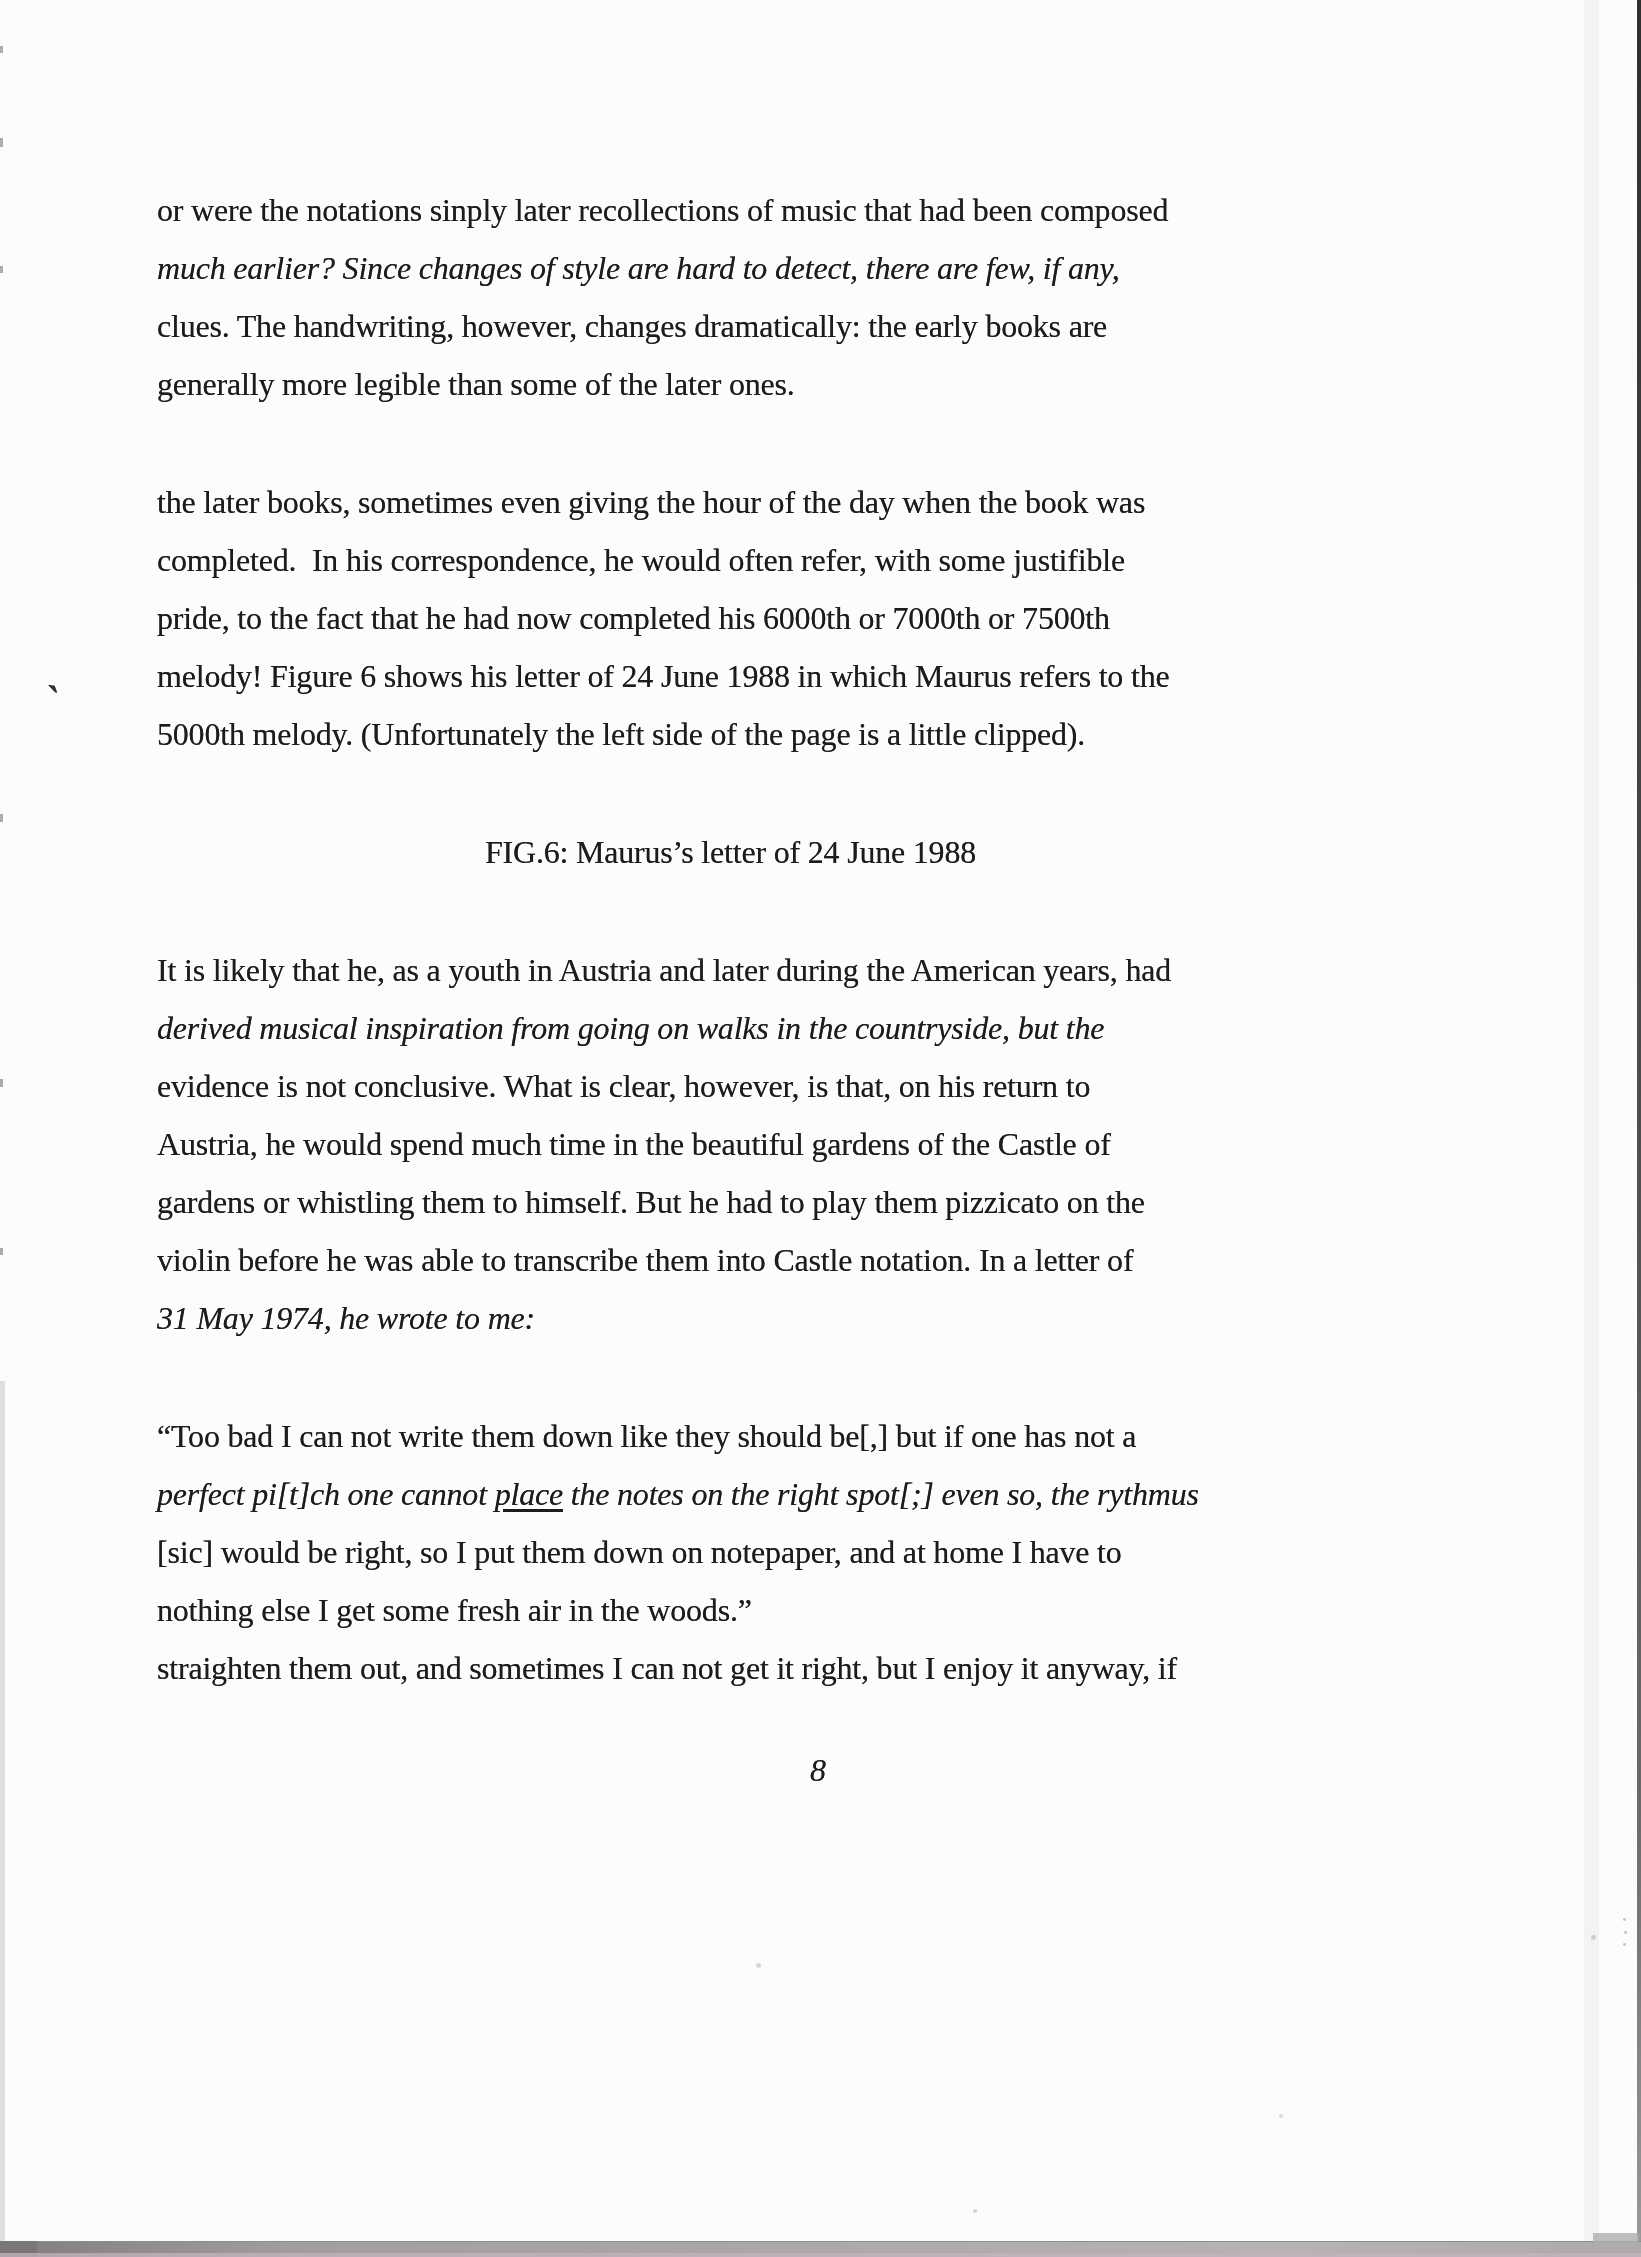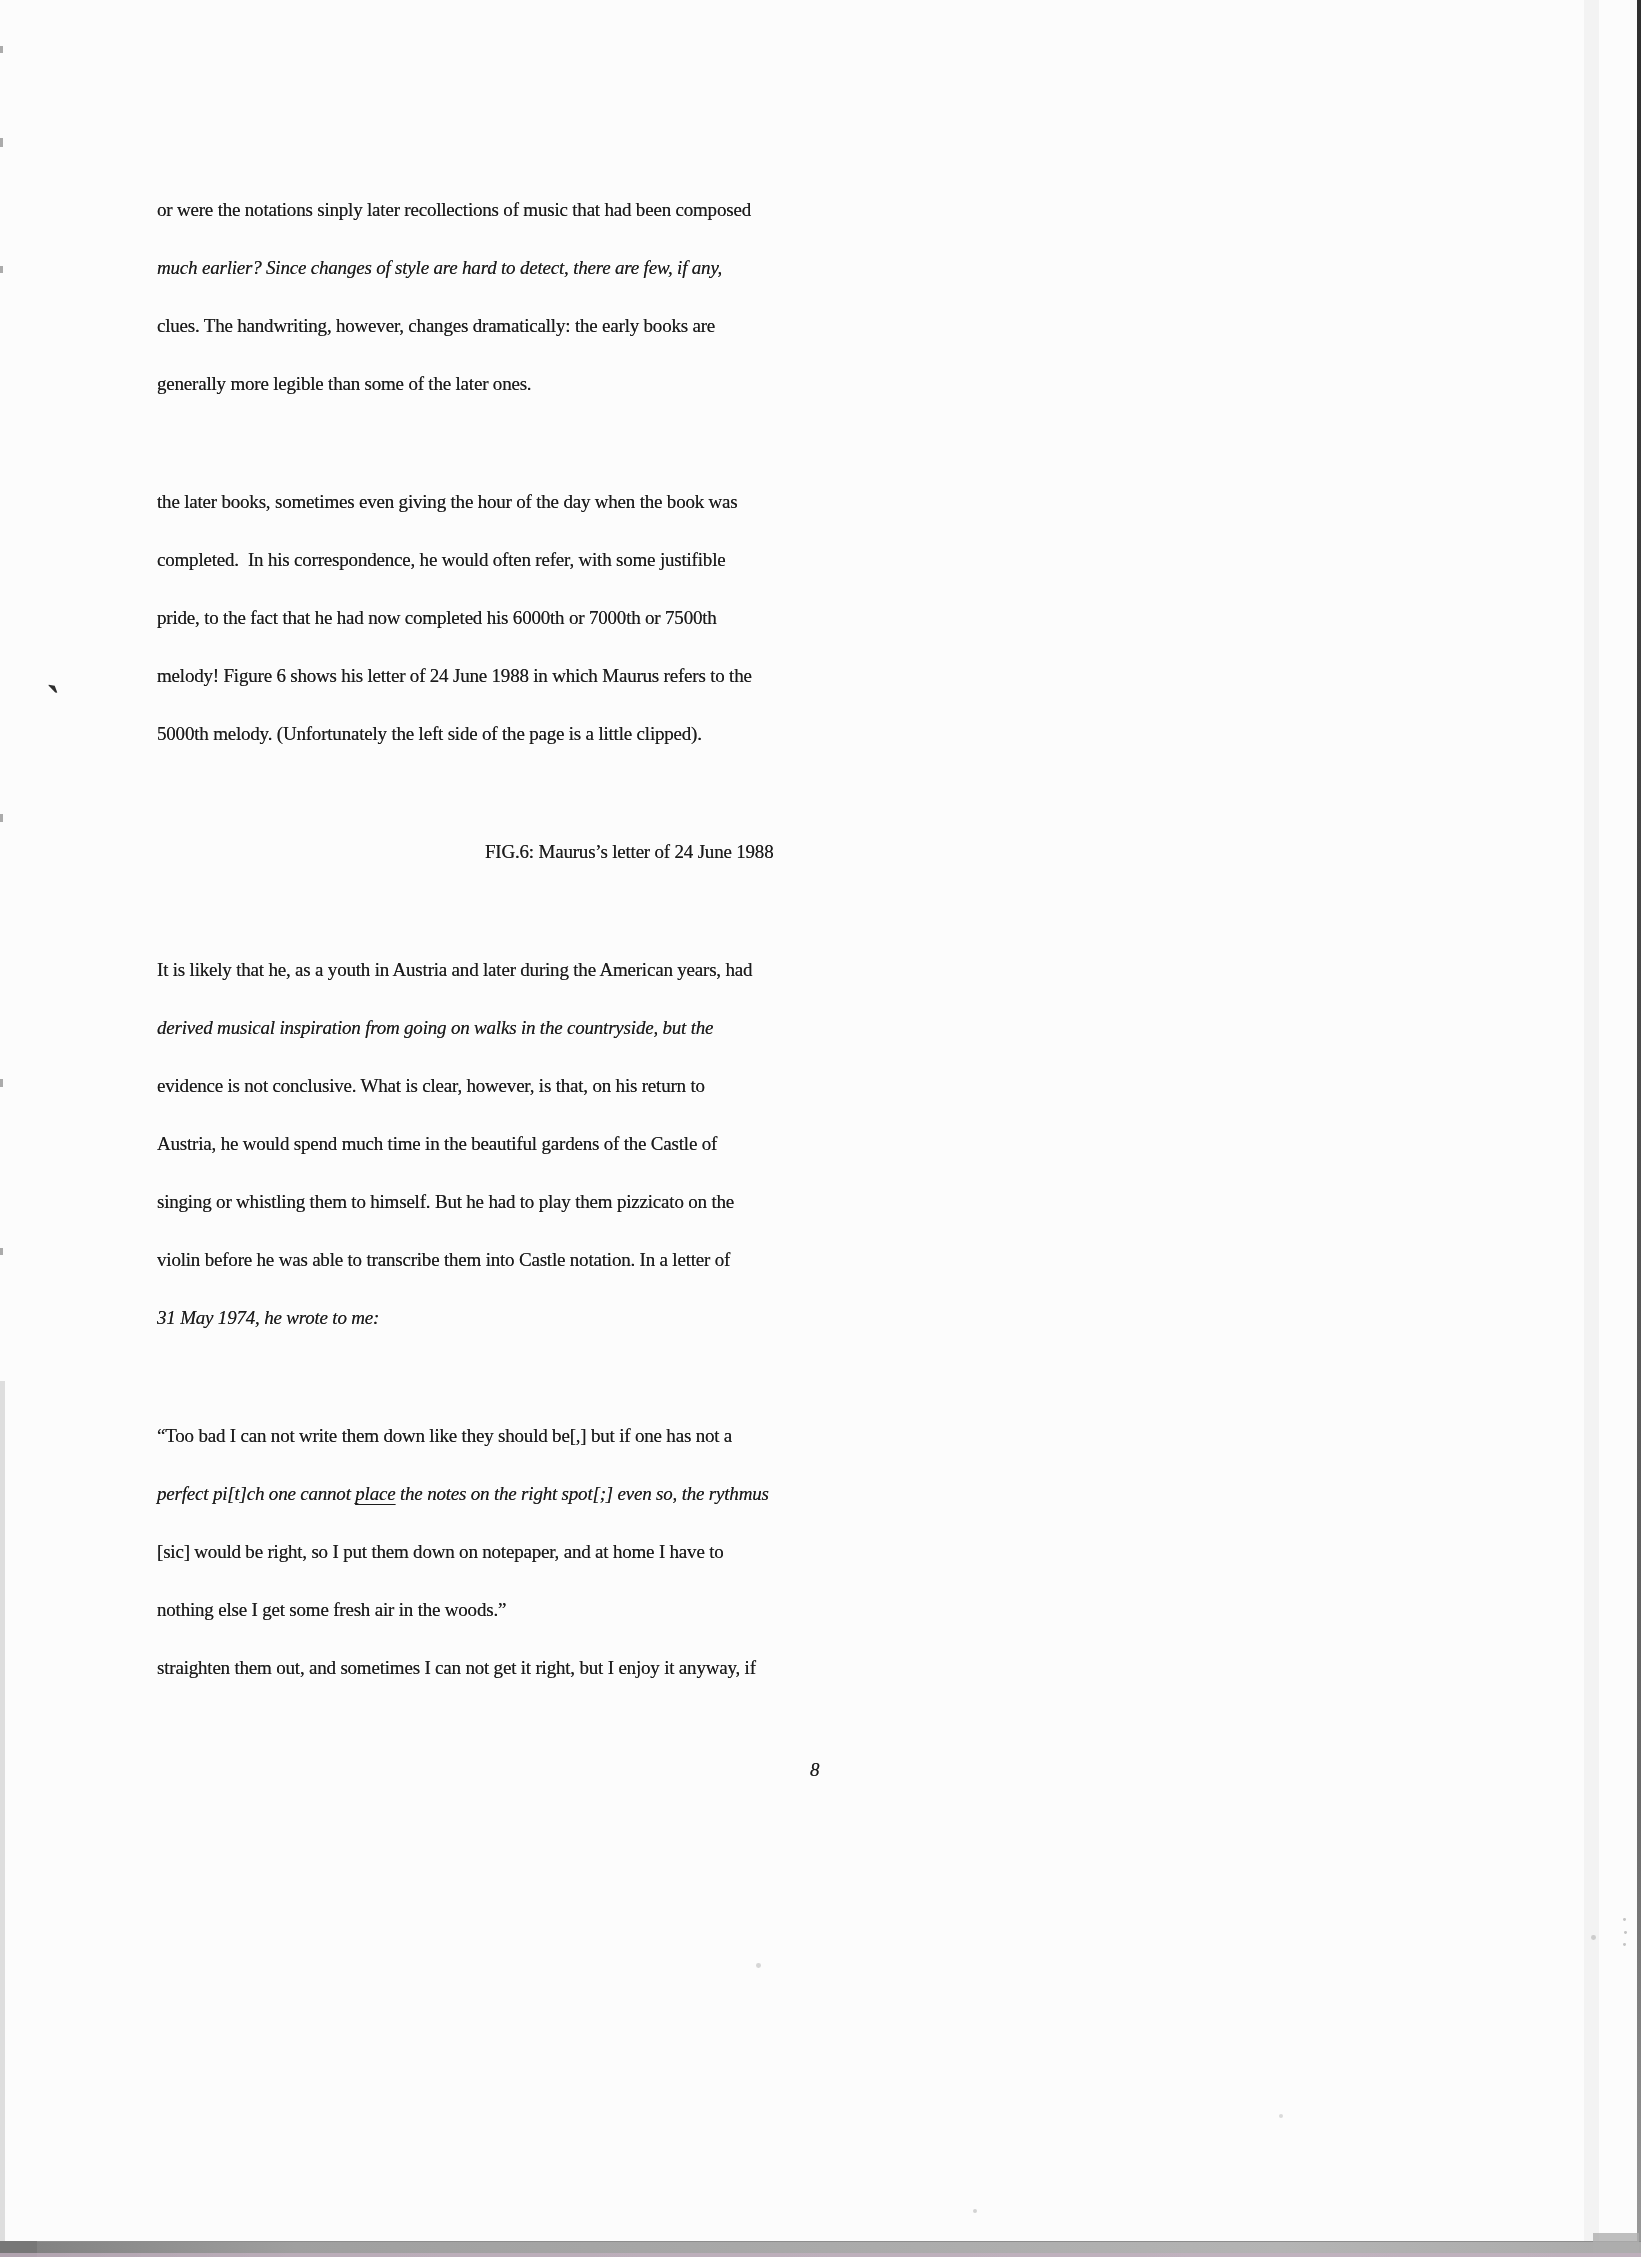--- a/index.html
+++ b/index.html
@@ -7,21 +7,21 @@
     position:relative;
     width:1641px;height:2257px;
     background:#fcfcfc;
     overflow:hidden;
     font-family:"Liberation Serif","DejaVu Serif",serif;
     color:#1c1c1c;
   }
   .text-col{position:absolute;left:157px;top:181px;}
   .line{
     white-space:pre;
-    font-size:19px;
+    font-size:32px;
     line-height:58px;
     letter-spacing:-0.2px;
     text-shadow:0 0 0.6px rgba(25,25,25,0.75);
   }
   .block + .block{margin-top:60px;}
   .block.caption{margin-left:328px;}
   .block.pagenum{margin-left:653px;margin-top:44px;}
   .it{font-style:italic;}
   .ul{text-decoration:underline;text-underline-offset:3.9px;}
 
@@ -86,21 +86,21 @@
         <div class="line"><span>5000th melody. (Unfortunately the left side of the page is a little clipped).</span></div>
       </div>
       <div class="block caption">
         <div class="line"><span>FIG.6: Maurus’s letter of 24 June 1988</span></div>
       </div>
       <div class="block para">
         <div class="line"><span>It is likely that he, as a youth in Austria and later during the American years, had</span></div>
         <div class="line"><span class="it">derived musical inspiration from going on walks in the countryside, but the</span></div>
         <div class="line"><span>evidence is not conclusive. What is clear, however, is that, on his return to</span></div>
         <div class="line"><span>Austria, he would spend much time in the beautiful gardens of the Castle of</span></div>
-        <div class="line"><span>singing or whistling them to himself. But he had to play them pizzicato on the</span></div>
+        <div class="line"><span>gardens or whistling them to himself. But he had to play them pizzicato on the</span></div>
         <div class="line"><span>violin before he was able to transcribe them into Castle notation. In a letter of</span></div>
         <div class="line"><span class="it">31 May 1974, he wrote to me:</span></div>
       </div>
       <div class="block para">
         <div class="line"><span>“Too bad I can not write them down like they should be[,] but if one has not a</span></div>
         <div class="line"><span class="it">perfect pi[t]ch one cannot </span><span class="it ul">place</span><span class="it"> the notes on the right spot[;] even so, the rythmus</span></div>
         <div class="line"><span>[sic] would be right, so I put them down on notepaper, and at home I have to</span></div>
         <div class="line"><span>nothing else I get some fresh air in the woods.”</span></div>
         <div class="line"><span>straighten them out, and sometimes I can not get it right, but I enjoy it anyway, if</span></div>
       </div>

